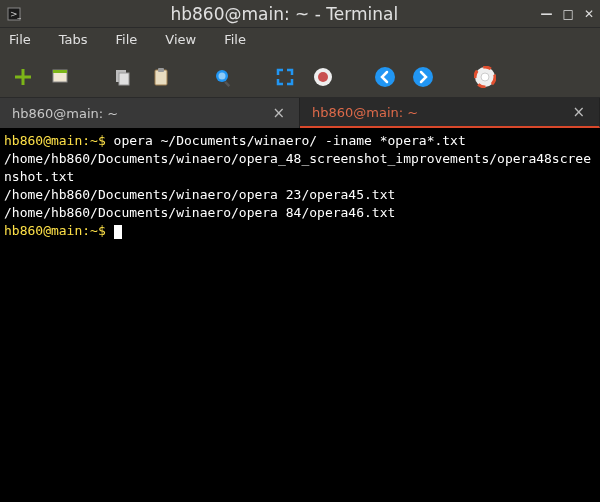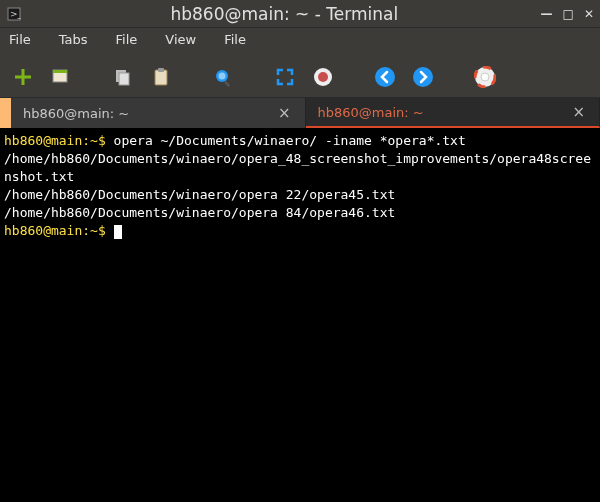--- a/index.html
+++ b/index.html
@@ -67,23 +67,22 @@
     width: 26px; height: 26px;
     display: inline-flex;
     align-items: center;
     justify-content: center;
     cursor: pointer;
     border-radius: 3px;
   }
   .toolbar .sep { width: 12px; }
   .tabbar {
     height: 30px;
-    background: #fdba74;
-    display: flex;
-    padding-left: 11px;
+    background: #7f1d1d;
+    display: flex;
   }
   .tab {
     flex: 0 0 50%;
     display: flex;
     align-items: center;
     padding: 0 12px;
     font-size: 13px;
     position: relative;
     cursor: pointer;
     color: #c8c8c8;
@@ -224,15 +223,15 @@
     <span class="close">×</span>
   </div>
   <div class="tab active">
     <span class="tab-label">hb860@main: ~</span>
     <span class="close">×</span>
   </div>
 </div>
 
 <div class="terminal"><span class="prompt">hb860@main:~$</span> <span>opera ~/Documents/winaero/ -iname *opera*.txt</span>
 <span>/home/hb860/Documents/winaero/opera_48_screenshot_improvements/opera48screenshot.txt</span>
-<span>/home/hb860/Documents/winaero/opera 22/opera45.txt</span>
+<span>/home/hb860/Documents/winaero/opera 23/opera45.txt</span>
 <span>/home/hb860/Documents/winaero/opera 84/opera46.txt</span>
 <span class="prompt">hb860@main:~$</span> <span class="cursor"></span></div>
 
 </body></html>

